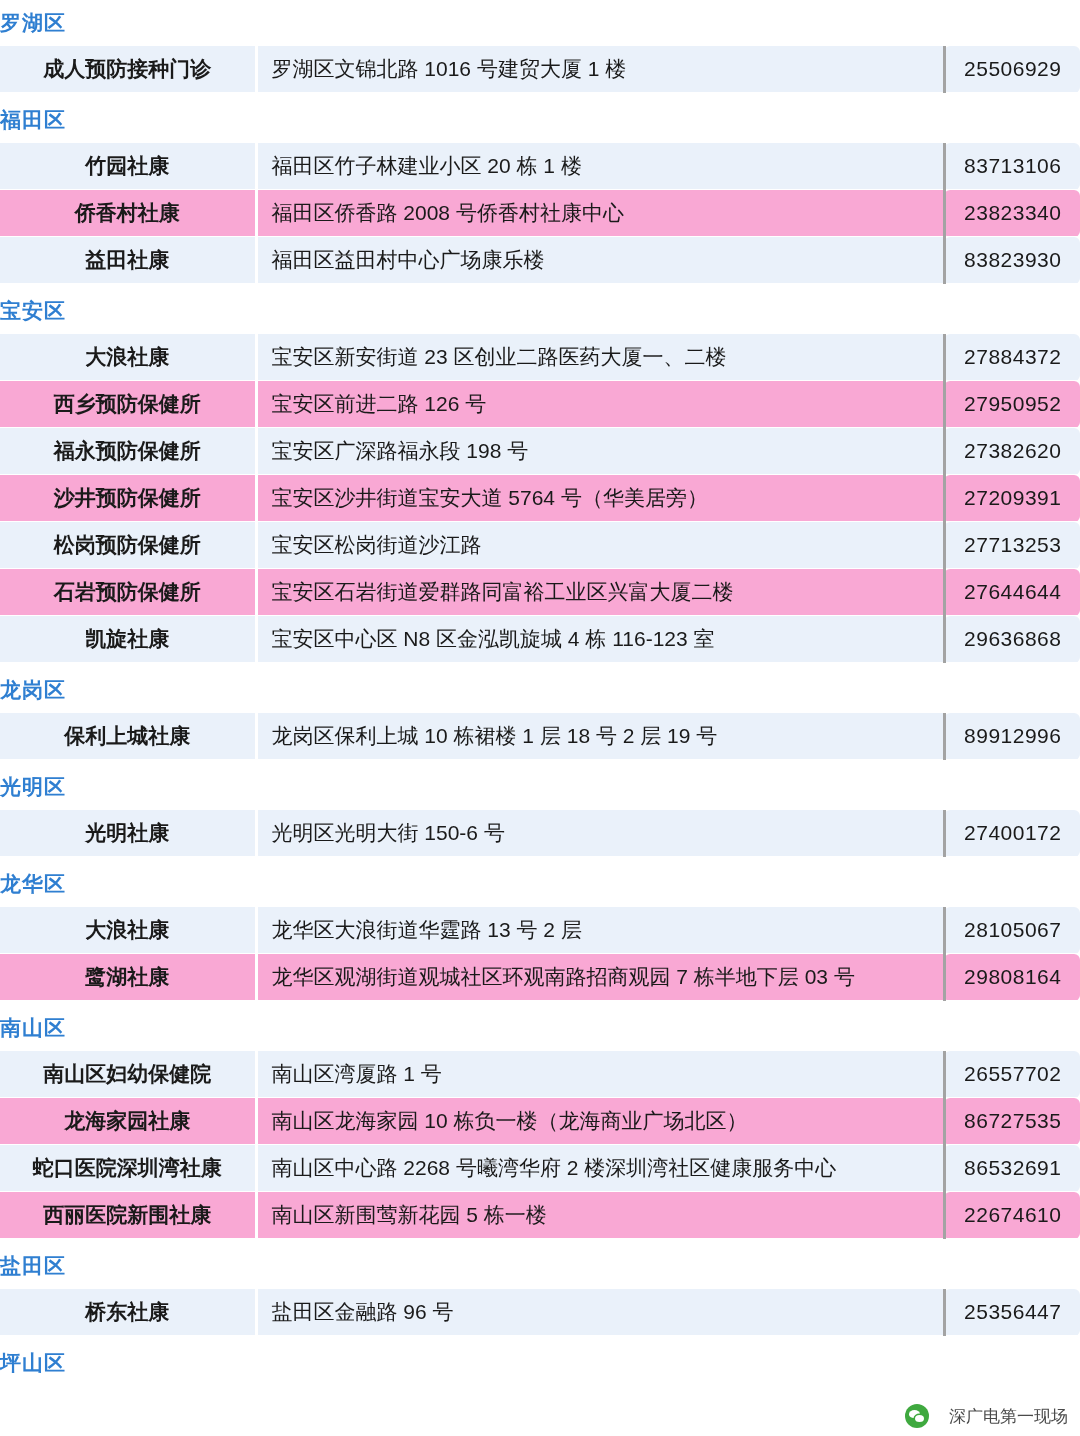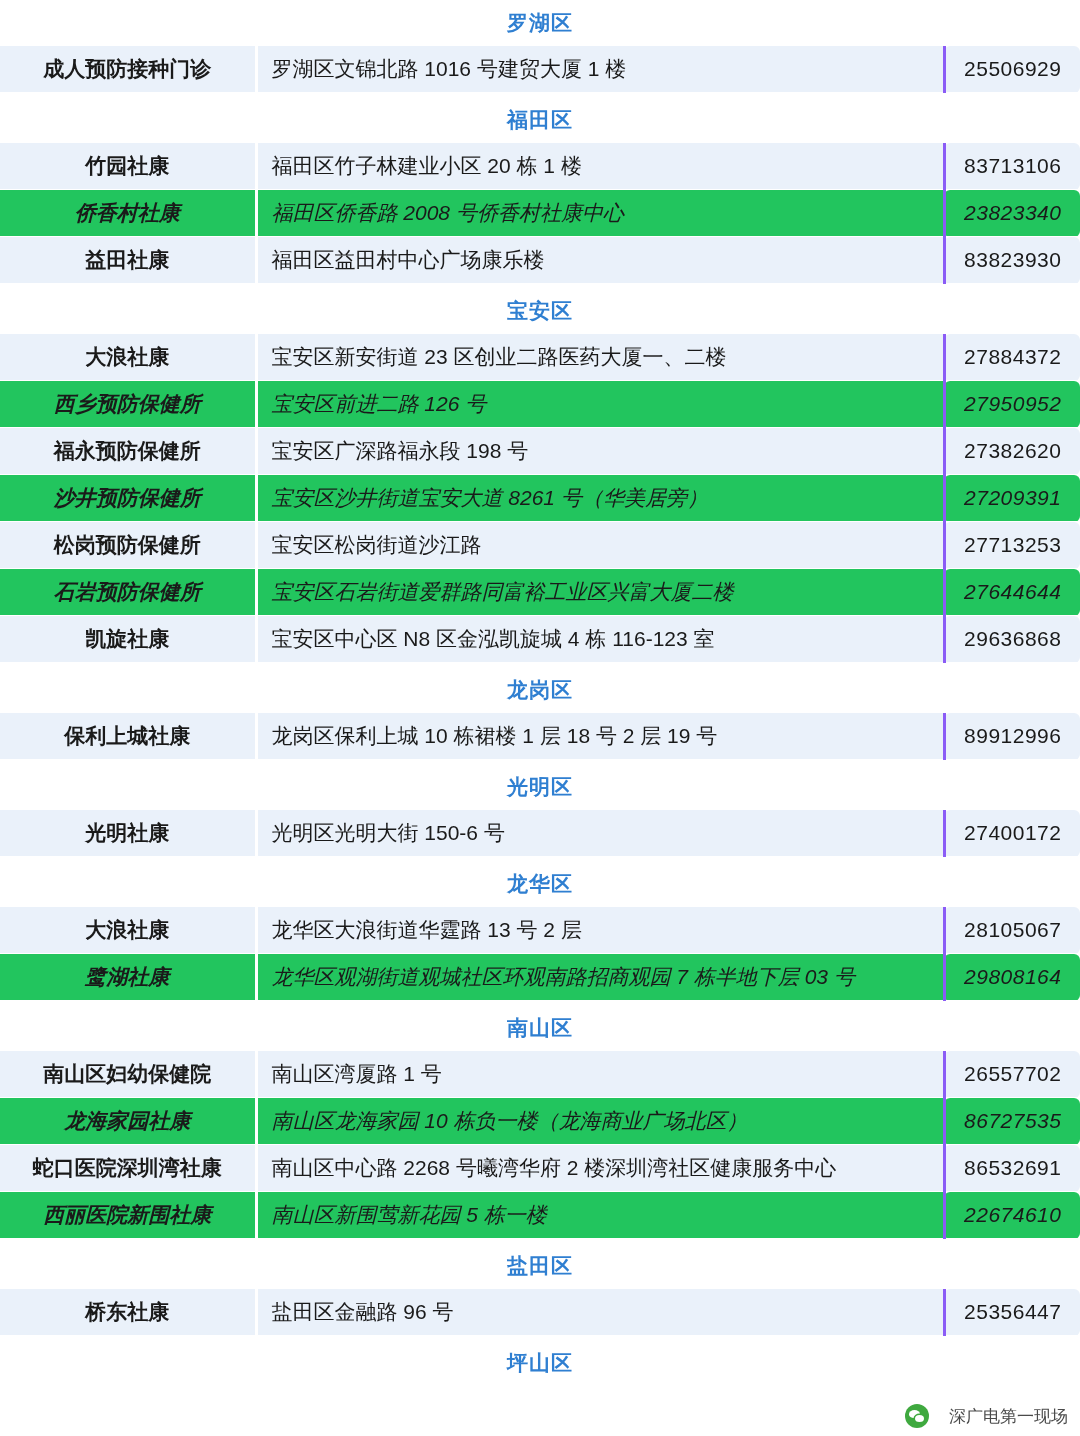--- a/index.html
+++ b/index.html
@@ -23,21 +23,20 @@
   table.clinic-table {
     width: 1080px;
     border-collapse: collapse;
     table-layout: fixed;
   }
   table.clinic-table col.c-name { width: 256px; }
   table.clinic-table col.c-addr { width: 688px; }
   table.clinic-table col.c-tel  { width: 136px; }
 
   tr.district-row td {
-    text-align: center;
     color: #2f7fd1;
     font-size: 21px;
     font-weight: bold;
     padding: 9px 0 9px 0;
     background: #ffffff;
     border: none;
     letter-spacing: 1px;
     margin-left: 32px;
   }
   tr.clinic-row td {
@@ -52,29 +51,29 @@
     text-align: center;
     font-weight: bold;
     padding-left: 6px;
     padding-right: 6px;
     border-right: 3px solid #ffffff;
     margin-top: 8px;
   }
   tr.clinic-row td.addr {
     text-align: left;
     padding-left: 14px;
-    border-right: 3px solid #8b5cf6;
+    border-right: 3px solid #a3a3a3;
   }
   tr.clinic-row td.tel {
     text-align: center;
     letter-spacing: 0.5px;
     border-radius: 6px;
   }
   tr.clinic-row.shade-a td { background: #eaf1fa; }
-  tr.clinic-row.shade-b td { background: #22c55e; font-style: italic; }
+  tr.clinic-row.shade-b td { background: #f9a8d4; }
 
   .spacer-row td {
     height: 4px;
     padding: 0;
     background: #ffffff;
     border: none;
   }
 
   .watermark {
     position: absolute;
@@ -168,21 +167,21 @@
           <td class="addr">宝安区前进二路 126 号</td>
           <td class="tel">27950952</td>
         </tr>
         <tr class="clinic-row shade-a">
           <td class="name">福永预防保健所</td>
           <td class="addr">宝安区广深路福永段 198 号</td>
           <td class="tel">27382620</td>
         </tr>
         <tr class="clinic-row shade-b">
           <td class="name">沙井预防保健所</td>
-          <td class="addr">宝安区沙井街道宝安大道 8261 号（华美居旁）</td>
+          <td class="addr">宝安区沙井街道宝安大道 5764 号（华美居旁）</td>
           <td class="tel">27209391</td>
         </tr>
         <tr class="clinic-row shade-a">
           <td class="name">松岗预防保健所</td>
           <td class="addr">宝安区松岗街道沙江路</td>
           <td class="tel">27713253</td>
         </tr>
         <tr class="clinic-row shade-b">
           <td class="name">石岩预防保健所</td>
           <td class="addr">宝安区石岩街道爱群路同富裕工业区兴富大厦二楼</td>

